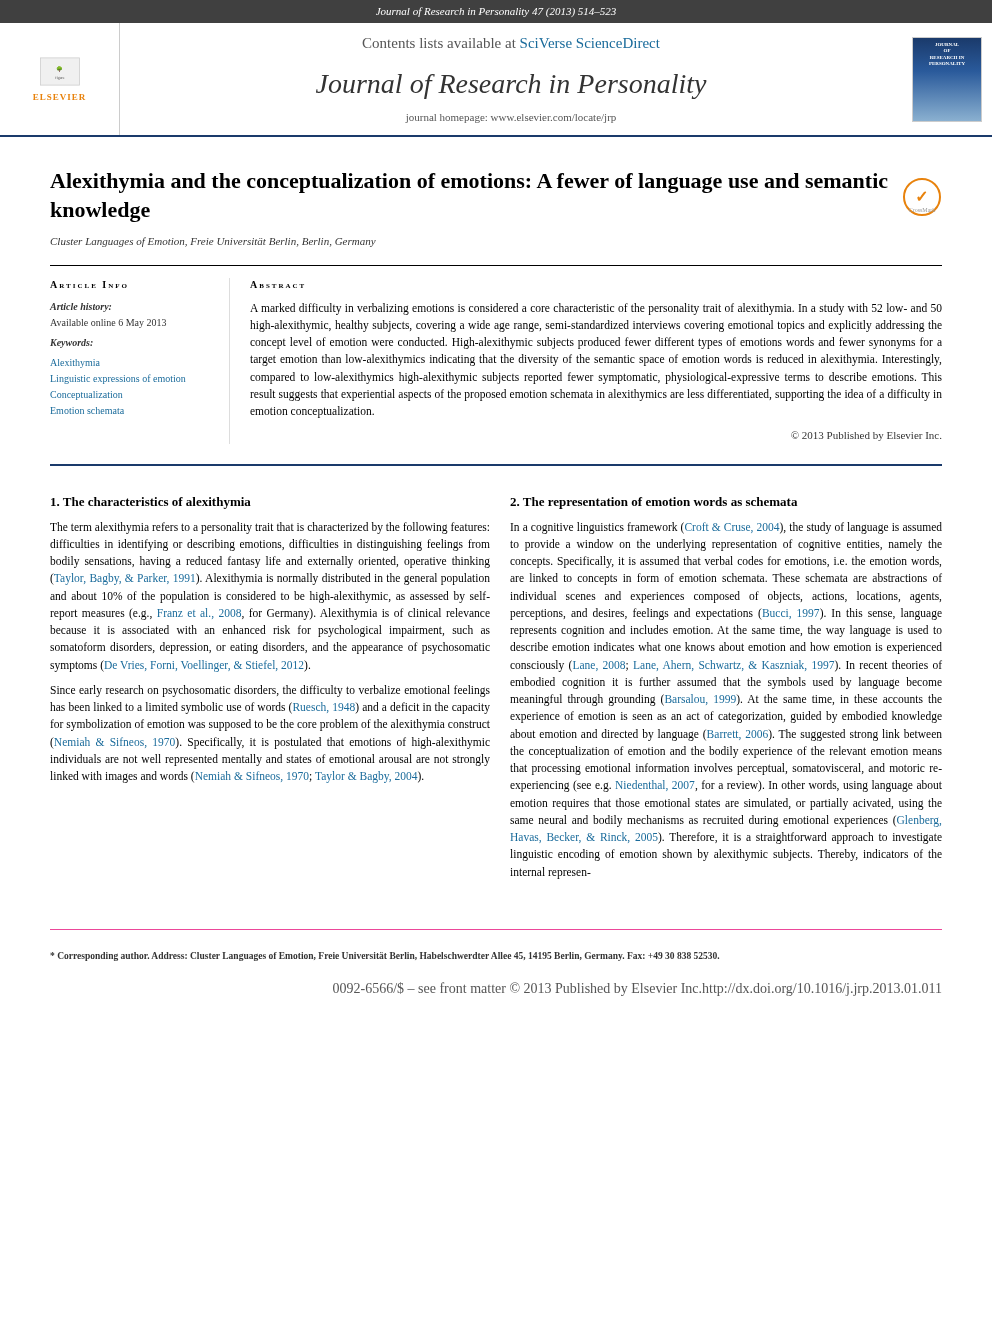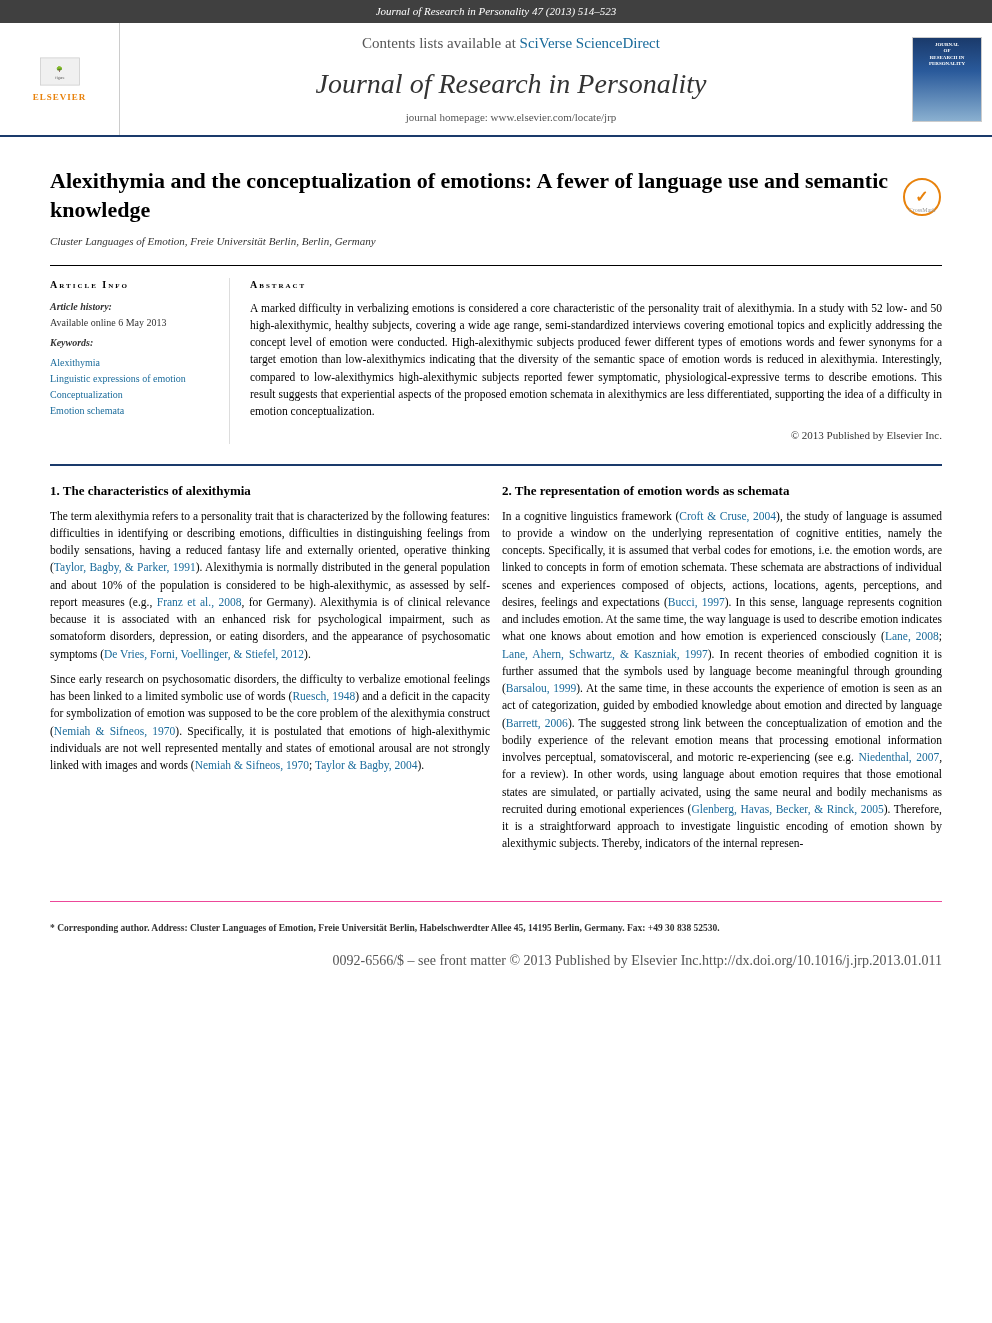--- a/index.html
+++ b/index.html
@@ -188,24 +188,24 @@
       text-align: justify;
     }
     .copyright-line {
       font-size: 11px;
       color: #333;
       text-align: right;
       margin-top: 8px;
     }
     .body-content {
       display: flex;
-      gap: 12px;
+      gap: 20px;
       margin-top: 20px;
       border-top: 2px solid #1a3a6b;
-      padding-top: 17px;
+      padding-top: 28px;
     }
     .body-left {
       width: 440px;
       flex-shrink: 0;
     }
     .body-right {
       flex: 1;
     }
     .section-heading {
       font-size: 13px;

